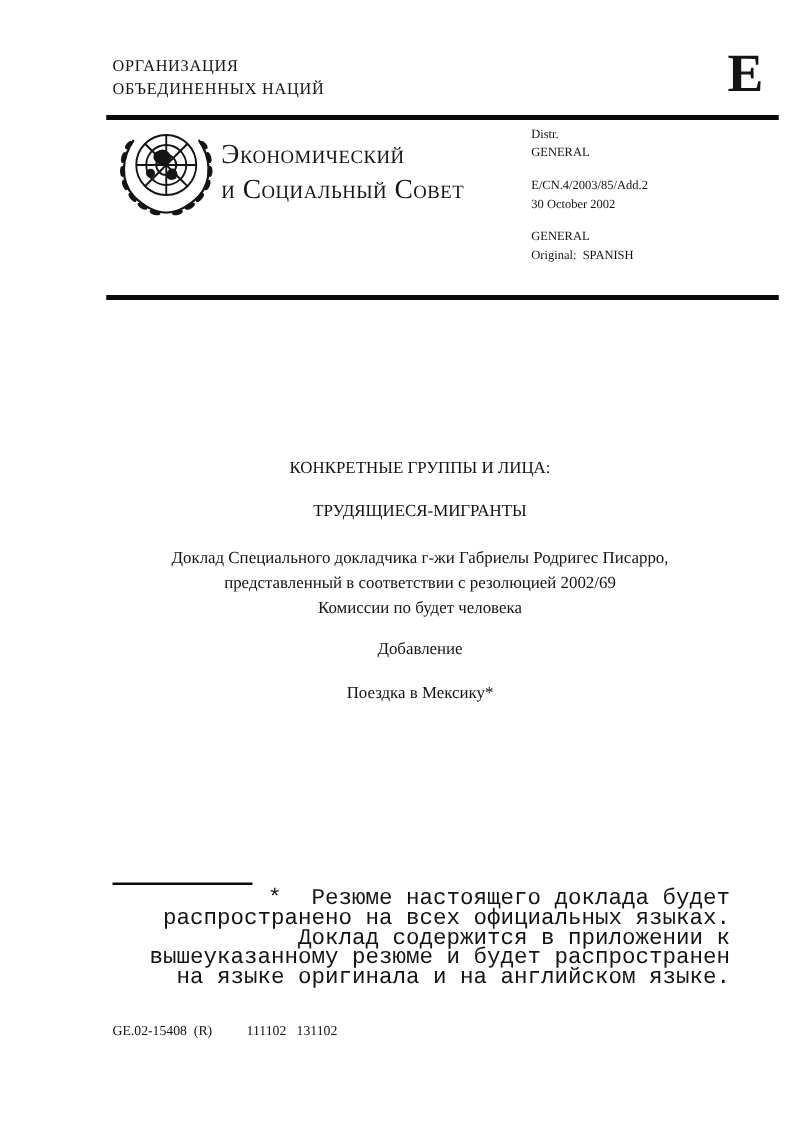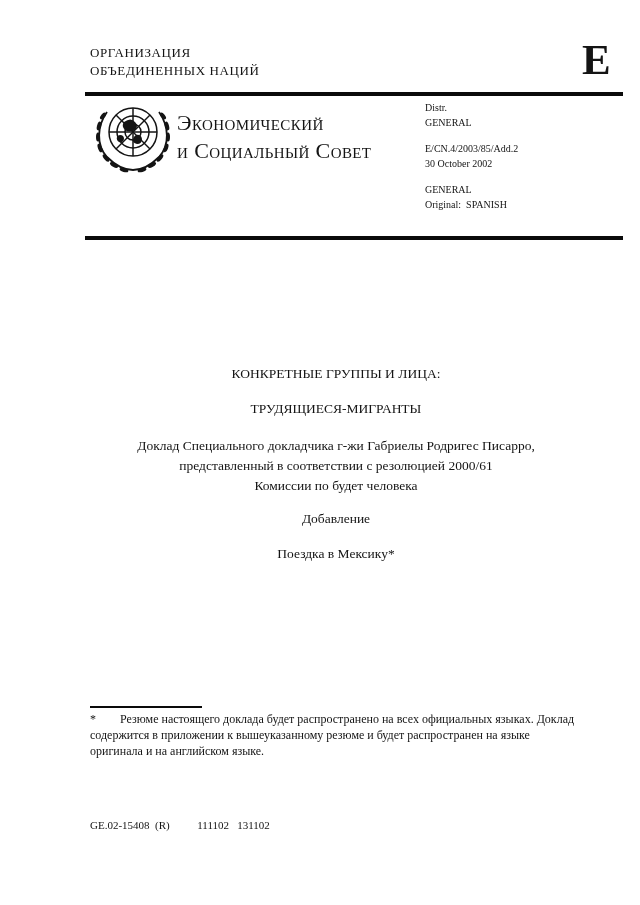--- a/index.html
+++ b/index.html
@@ -66,22 +66,23 @@
   .t-rep1   { top: 438px; }
   .t-rep2   { top: 458px; }
   .t-rep3   { top: 478px; }
   .t-add    { top: 511px; }
   .t-visit  { top: 546px; }
 
   
   .fn-rule { left: 90px; top: 706px; width: 112px; height: 2px; background: #0a0a0a; }
   .footnote {
     left: 90px; top: 712px; width: 494px;
-    font-size: 12px; line-height: 15.8px;
-    text-align: left;
+    font-size: 18px; line-height: 15.8px;
+    text-align: right;
+    font-family: Liberation Mono, monospace;
   }
   .fn-gap { display: inline-block; width: 24px; }
 
   
   .footer-line {
     left: 90px; top: 819px;
     font-size: 11px; white-space: pre;
   }
 </style>
 </head>
@@ -150,21 +151,21 @@
     <div>GENERAL</div>
     <div class="pre">Original:  SPANISH</div>
   </div>
 
   <div class="abs rule-thick rule-2"></div>
 
 
   <div class="abs ctr t-cat1">КОНКРЕТНЫЕ ГРУППЫ И ЛИЦА:</div>
   <div class="abs ctr t-rep1">Доклад Специального докладчика г-жи Габриелы Родригес Писарро,</div>
   <div class="abs ctr t-cat2">ТРУДЯЩИЕСЯ-МИГРАНТЫ</div>
-  <div class="abs ctr t-rep2">представленный в соответствии с резолюцией 2000/61</div>
+  <div class="abs ctr t-rep2">представленный в соответствии с резолюцией 2002/69</div>
   <div class="abs ctr t-rep3">Комиссии по будет человека</div>
   <div class="abs ctr t-add">Добавление</div>
   <div class="abs ctr t-visit">Поездка в Мексику*</div>
 
   <div class="abs fn-rule"></div>
   <p class="abs footnote"><span>*</span><span class="fn-gap"></span><span>Резюме настоящего доклада будет распространено на всех официальных языках.  Доклад содержится в приложении к вышеуказанному резюме и будет распространен на языке оригинала и на английском языке.</span></p>
 
   <div class="abs footer-line">GE.02-15408  (R)          111102   131102</div>
 
 </div>

